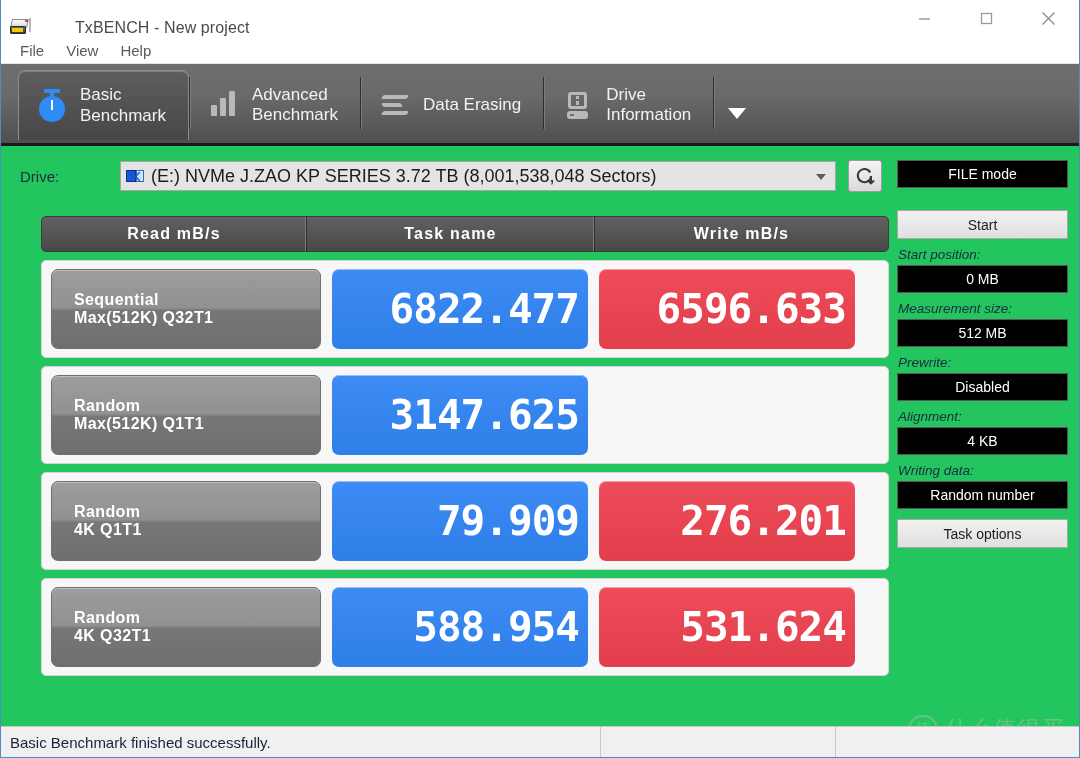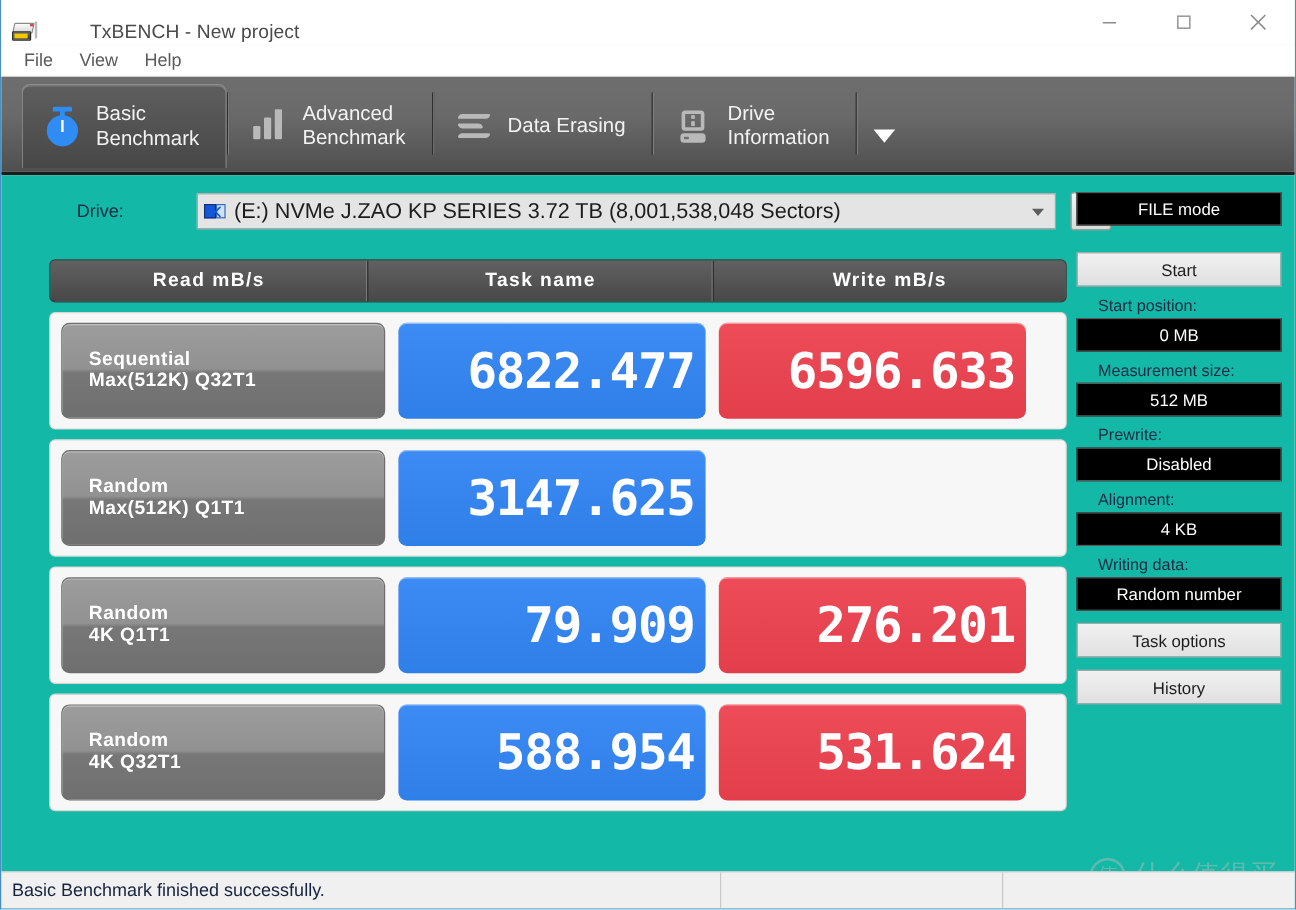--- a/index.html
+++ b/index.html
@@ -151,21 +151,21 @@
     display: flex; align-items: center; padding-left: 13px;
   }
   .caret-dn {
     width: 0; height: 0; margin-top: 20px;
     border-left: 9px solid transparent;
     border-right: 9px solid transparent;
     border-top: 11px solid #ffffff;
   }
 
   
-  .bodywrap { position: relative; height: 611px; background: #14b8a6; padding-left: 44px; }
+  .bodywrap { position: relative; height: 611px; background: #22c55e; }
 
   .driverow {
     display: flex; align-items: center;
     padding: 14px 0 0 19px;
     gap: 0;
   }
   .drive-label { font-size: 15px; color: #1d2a44; width: 100px; }
   .combo {
     position: relative;
     width: 716px; height: 30px;
@@ -270,21 +270,22 @@
   .sp-gray {
     height: 29px; width: 100%;
     background: linear-gradient(#f1f1f1, #e0e0e0);
     border: 1px solid #a8a8a8;
     color: #1c1c1c;
     display: flex; align-items: center; justify-content: center;
     font-size: 14px;
   }
   .sp-label {
     font-size: 13.5px; color: #1d2a44;
-    margin: 8px 0 3px 18px;
+    margin: 8px 0 3px 1px;
+    font-style: italic;
   }
   .sp-gap-lg { height: 22px; }
   .sp-gap-sm { height: 10px; }
 
   
   .statusbar {
     position: absolute; left: 0; bottom: 0;
     width: 1080px; height: 31px;
     background: #f0f0f0;
     border-top: 1px solid #c8c8c8;
@@ -502,21 +503,20 @@
 
       <div class="sp-label">Alignment:</div>
       <div class="sp-black">4 KB</div>
 
       <div class="sp-label">Writing data:</div>
       <div class="sp-black">Random number</div>
 
       <div class="sp-gap-sm"></div>
       <div class="sp-gray">Task options</div>
       <div class="sp-gap-sm"></div>
-      <div class="sp-gray">History</div>
     </div>
   </div>
 
   <div class="watermark">
     <div class="wm-circle">值</div>
     <div class="wm-text">什么值得买</div>
   </div>
 
   <div class="statusbar">
     <div class="sb-cell sb-main">Basic Benchmark finished successfully.</div>

